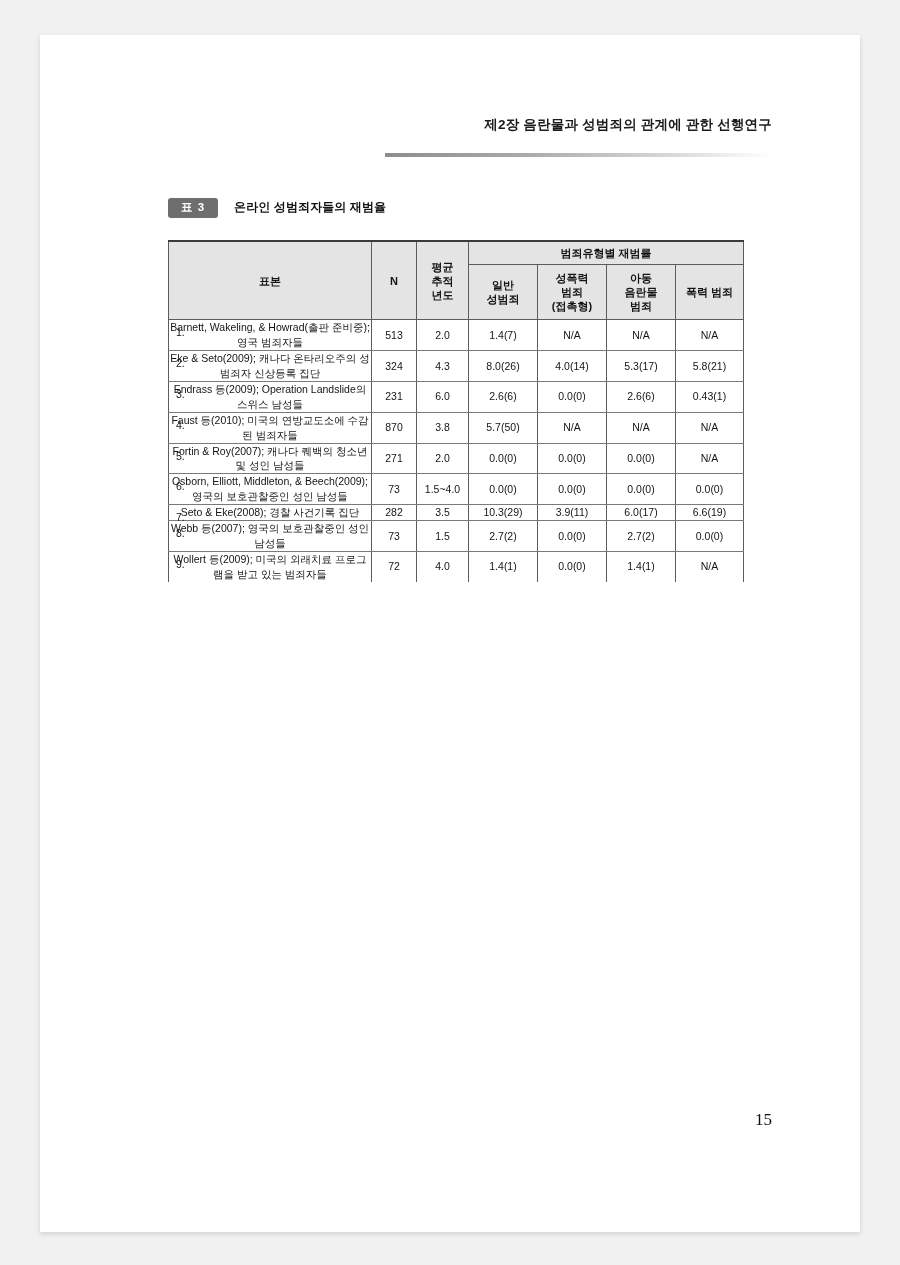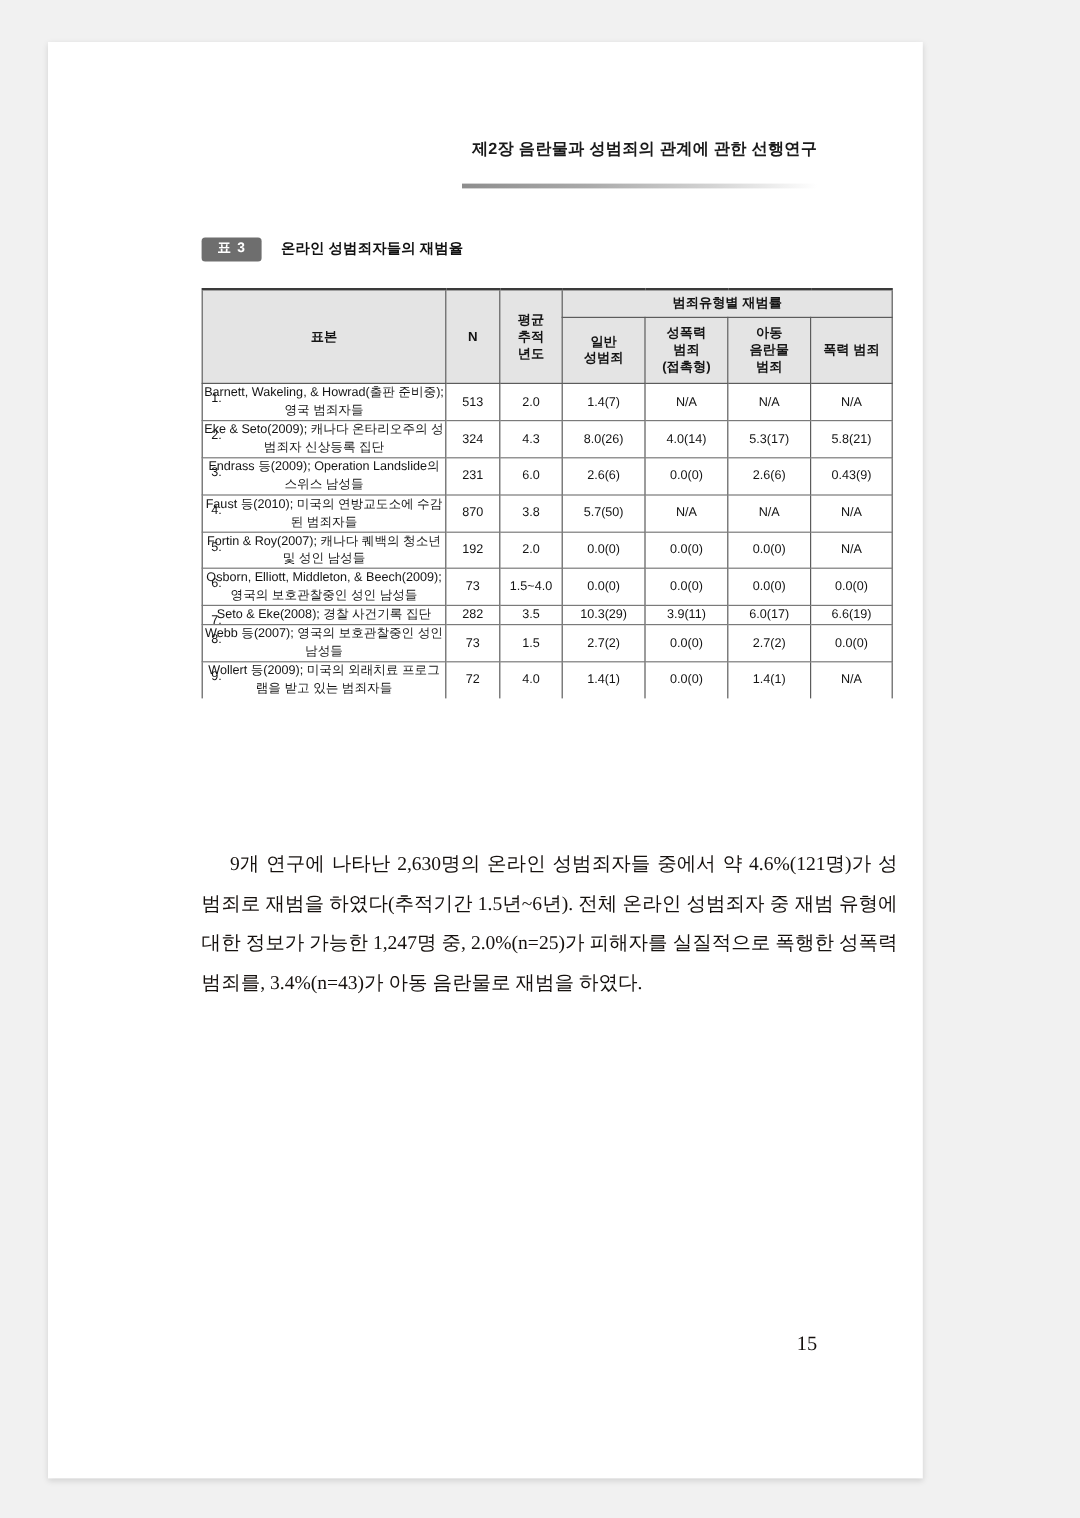--- a/index.html
+++ b/index.html
@@ -11,21 +11,21 @@
     width: 900px;
     height: 1265px;
     background: #f1f1f1;
     font-family: "Liberation Sans", "DejaVu Sans", sans-serif;
     -webkit-font-smoothing: antialiased;
   }
   .page {
     position: absolute;
     left: 40px;
     top: 35px;
-    width: 729px;
+    width: 820px;
     height: 1197px;
     background: #ffffff;
     box-shadow: 0 2px 5px rgba(0,0,0,0.13);
     overflow: hidden;
   }
 
   
   .running-header {
     position: absolute;
     left: 0;
@@ -285,40 +285,40 @@
           <tr>
             <td class="cell-sample">
               <span class="row-num">3.</span>
               <span class="sample-text">Endrass 등(2009); Operation Landslide의 스위스 남성들</span>
             </td>
             <td class="cell-n">231</td>
             <td class="cell-years">6.0</td>
             <td class="cell-val">2.6(6)</td>
             <td class="cell-val">0.0(0)</td>
             <td class="cell-val">2.6(6)</td>
-            <td class="cell-val col-last">0.43(9)</td>
+            <td class="cell-val col-last">0.43(1)</td>
           </tr>
           <tr>
             <td class="cell-sample">
               <span class="row-num">4.</span>
               <span class="sample-text">Faust 등(2010); 미국의 연방교도소에 수감된 범죄자들</span>
             </td>
             <td class="cell-n">870</td>
             <td class="cell-years">3.8</td>
             <td class="cell-val">5.7(50)</td>
             <td class="cell-val">N/A</td>
             <td class="cell-val">N/A</td>
             <td class="cell-val col-last">N/A</td>
           </tr>
           <tr>
             <td class="cell-sample">
               <span class="row-num">5.</span>
               <span class="sample-text">Fortin &amp; Roy(2007); 캐나다 퀘백의 청소년 및 성인 남성들</span>
             </td>
-            <td class="cell-n">192</td>
+            <td class="cell-n">271</td>
             <td class="cell-years">2.0</td>
             <td class="cell-val">0.0(0)</td>
             <td class="cell-val">0.0(0)</td>
             <td class="cell-val">0.0(0)</td>
             <td class="cell-val col-last">N/A</td>
           </tr>
           <tr>
             <td class="cell-sample">
               <span class="row-num">6.</span>
               <span class="sample-text">Osborn, Elliott, Middleton, &amp; Beech(2009); 영국의 보호관찰중인 성인 남성들</span>
@@ -364,18 +364,17 @@
             <td class="cell-val">1.4(1)</td>
             <td class="cell-val">0.0(0)</td>
             <td class="cell-val">1.4(1)</td>
             <td class="cell-val col-last">N/A</td>
           </tr>
         </tbody>
     </table>
   </div>
 
   <div class="body-text">
-    <p>9개 연구에 나타난 2,630명의 온라인 성범죄자들 중에서 약 4.6%(121명)가 성범죄로 재범을 하였다(추적기간 1.5년~6년). 전체 온라인 성범죄자 중 재범 유형에 대한 정보가 가능한 1,247명 중, 2.0%(n=25)가 피해자를 실질적으로 폭행한 성폭력 범죄를, 3.4%(n=43)가 아동 음란물로 재범을 하였다.</p>
   </div>
 
   <div class="folio">15</div>
 
 </div>
 
 </body></html>

